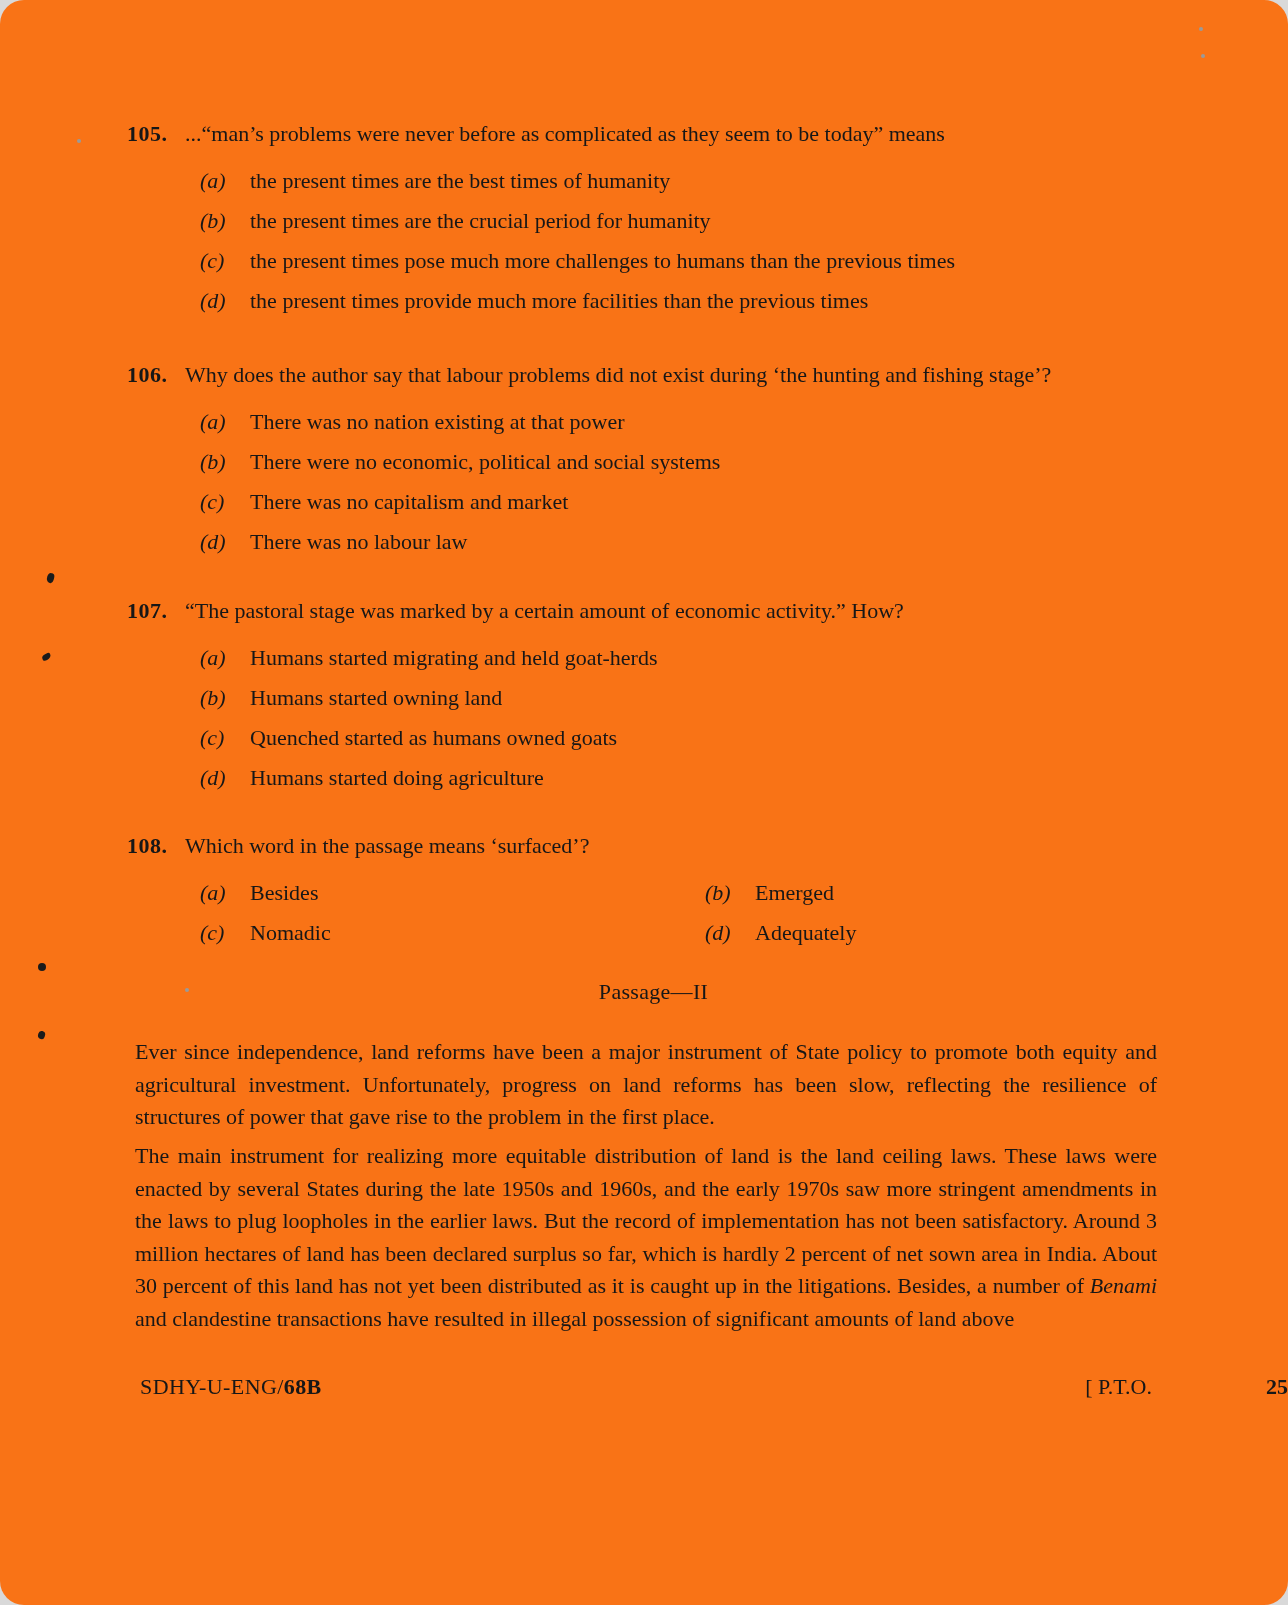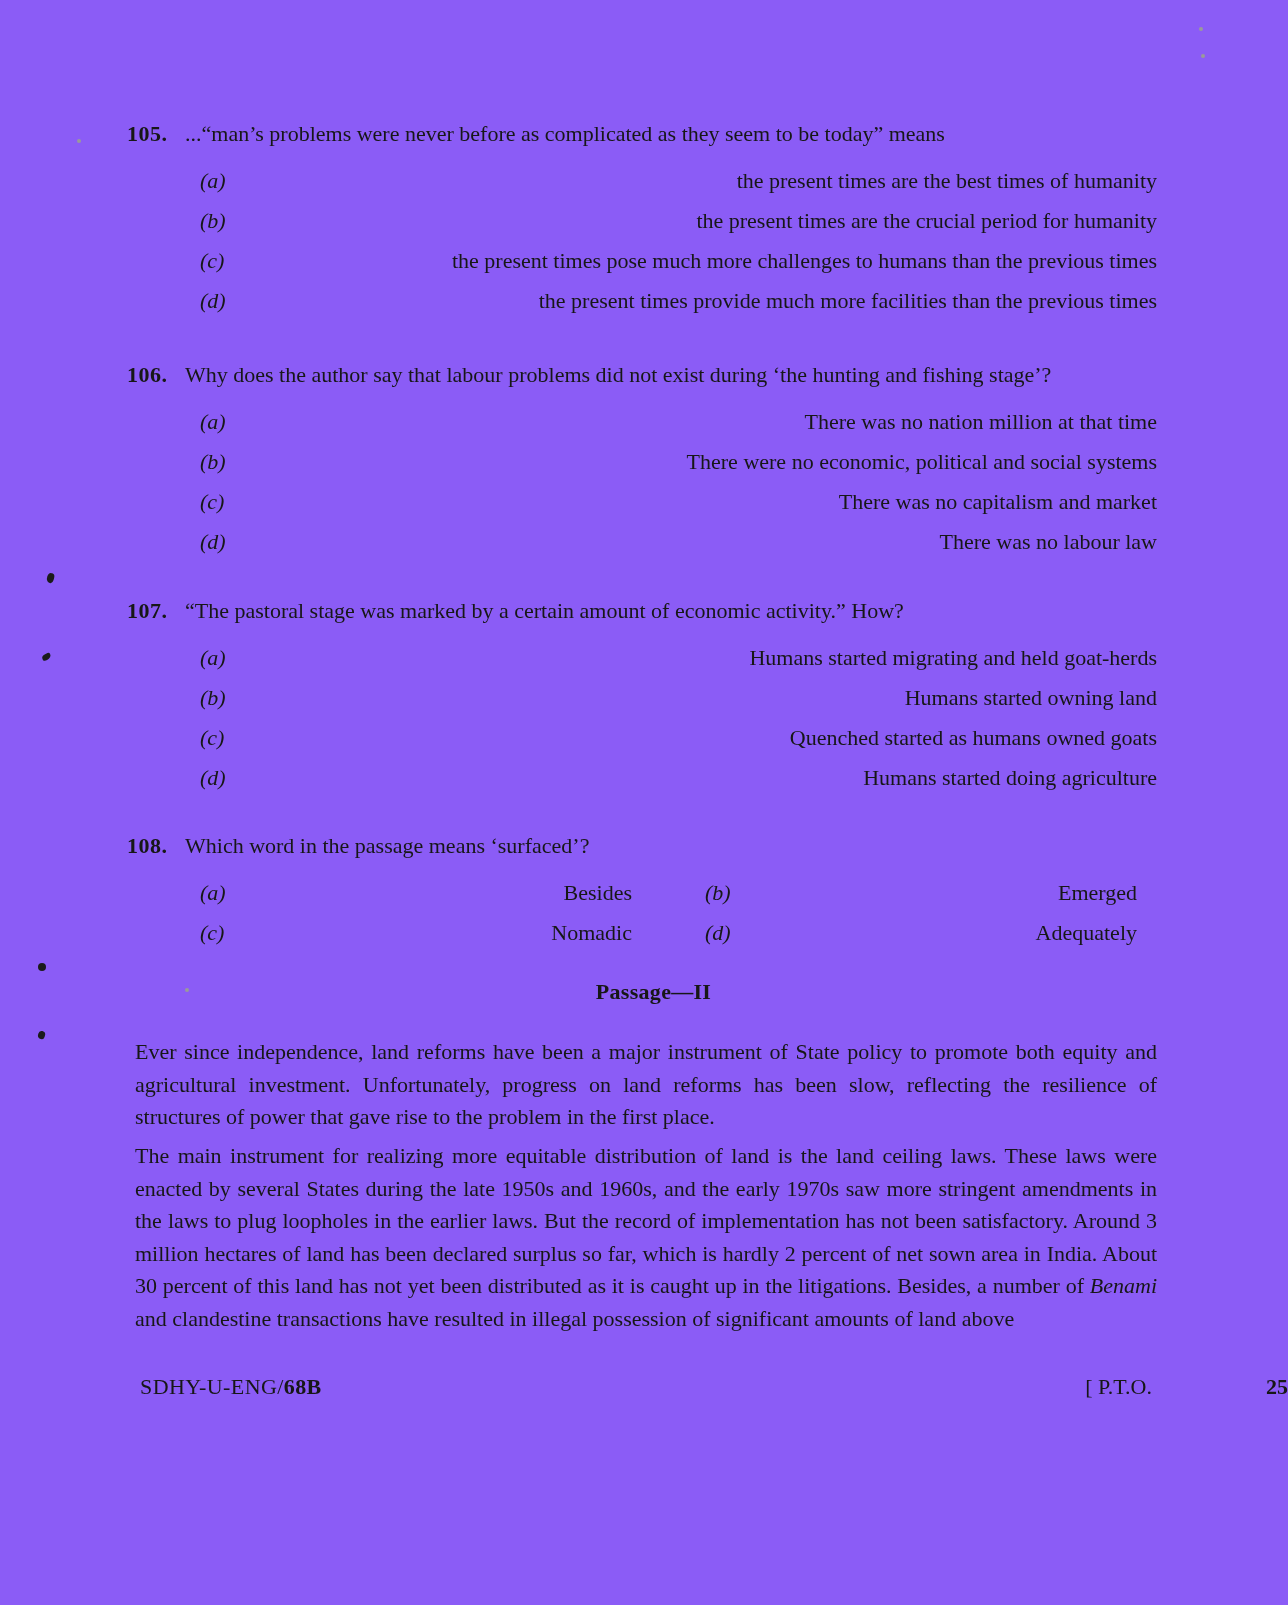--- a/index.html
+++ b/index.html
@@ -1,39 +1,40 @@
 <!DOCTYPE html>
 <html><head>
 <meta charset="utf-8">
 <style>
   * { margin:0; padding:0; box-sizing:border-box; }
   html,body { background:#d9d9d9; }
   .page {
     position:relative;
     width:1288px; height:1605px;
     margin:0 auto;
-    background:#8b5cf6;
+    background:#f97316;
     font-family:"Liberation Serif","DejaVu Serif",serif;
     color:#171717;
     overflow:hidden;
+    border-radius:24px;
   }
   section.question { position:absolute; left:127px; width:1030px; }
   .q-head { display:flex; font-size:22px; line-height:37px; }
   .q-num { font-weight:bold; width:58px; flex:none; letter-spacing:.5px; }
   .q-text { flex:1; text-align:justify; }
   .options { margin-top:10px; }
   .option { display:flex; line-height:37px; margin-top:3px; font-size:22px; }
   .opt-letter { margin-left:73px; width:50px; flex:none; font-style:italic; }
-  .opt-text { flex:1;text-align:right; }
+  .opt-text { flex:1; }
   .opt-row { display:flex; line-height:37px; margin-top:3px; font-size:22px; }
   .opt-cell { display:flex; width:505px; flex:none; }
   .opt-cell .opt-letter { margin-left:73px; width:50px; }
   .passage-heading {
     position:absolute; top:977px; left:0; width:100%;
-    text-align:center; font-weight:bold; font-size:22px; line-height:30px;
+    text-align:center; font-weight:normal; font-size:22px; line-height:30px;
     letter-spacing:.3px;
     padding-left:19px;
   }
   .para {
     position:absolute; left:135px; width:1022px;
     font-size:22px; line-height:32.5px; text-align:justify;
   }
   .para .italic { font-style:italic;margin-top:12px; }
   .footer { position:absolute; top:1372px; left:0; width:100%; font-size:22px; line-height:30px; }
   .footer-left  { position:absolute; left:140px; top:0; letter-spacing:.4px; }
@@ -78,21 +79,21 @@
   </section>
 
   <section class="question" style="top:356px">
     <div class="q-head">
       <span class="q-num">106.</span>
       <span class="q-text">Why does the author say that labour problems did not exist during ‘the hunting and fishing stage’?</span>
     </div>
     <div class="options">
       <div class="option">
         <span class="opt-letter">(a)</span>
-        <span class="opt-text">There was no nation million at that time</span>
+        <span class="opt-text">There was no nation existing at that power</span>
       </div>
       <div class="option">
         <span class="opt-letter">(b)</span>
         <span class="opt-text">There were no economic, political and social systems</span>
       </div>
       <div class="option">
         <span class="opt-letter">(c)</span>
         <span class="opt-text">There was no capitalism and market</span>
       </div>
       <div class="option">

